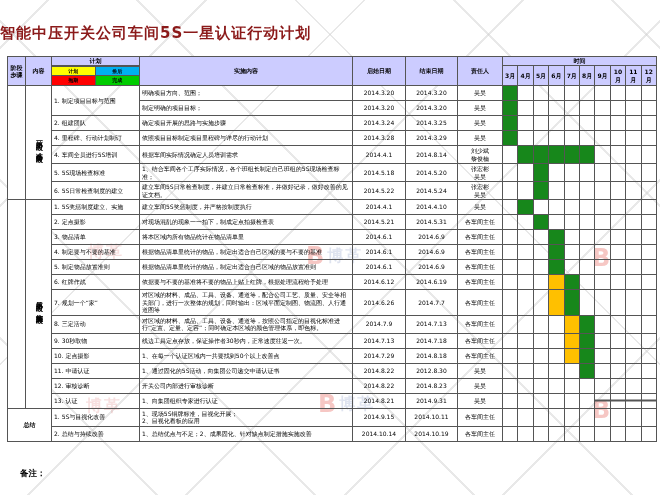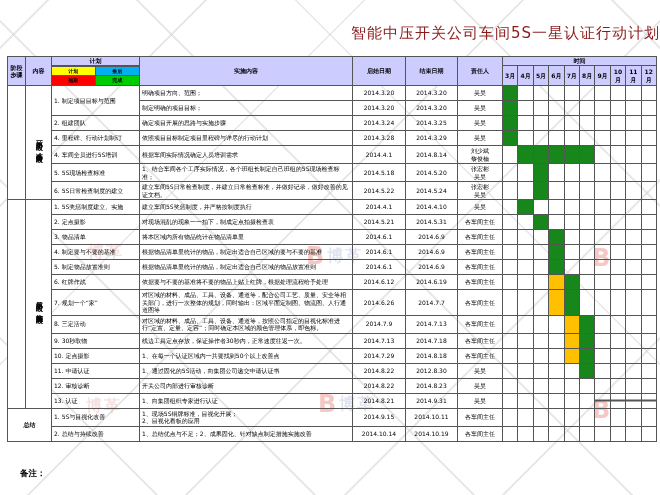--- a/index.html
+++ b/index.html
@@ -16,22 +16,22 @@
   }
   .wm{position:absolute;z-index:0;display:flex;align-items:center;gap:3px;pointer-events:none;opacity:.28;}
   .wm .wm-b{color:#e03a2f;font-weight:bold;font-size:24px;line-height:1;}
   .wm .wm-t{color:#8d9cc7;font-weight:bold;font-size:16px;letter-spacing:2px;}
   .wm.red .wm-t{color:#e38f8f;}
   .w1{left:86px;top:58px;} .w2{left:306px;top:58px;} .w3{left:524px;top:62px;}
   .w4{left:88px;top:242px;} .w5{left:306px;top:244px;} .w6{left:592px;top:246px;}
   .w7{left:86px;top:396px;} .w8{left:318px;top:392px;} .w9{left:592px;top:398px;}
 
   .page-title{
-    position:absolute;left:0;top:24px;width:100%;text-align:right;z-index:2;
-    font-size:15px;font-weight:normal;color:#8b1a1a;letter-spacing:1px;
+    position:absolute;left:0;top:24px;width:100%;text-align:left;z-index:2;
+    font-size:15px;font-weight:bold;color:#8b1a1a;letter-spacing:1px;
   }
 
   table.plan{
     position:absolute;left:7px;top:56px;z-index:1;
     border-collapse:collapse;table-layout:fixed;width:649px;
     background:transparent;
   }
   .plan th,.plan td{
     border:1px solid #555;padding:1px 2px;vertical-align:middle;
     font-size:6px;line-height:1.25;overflow:hidden;

